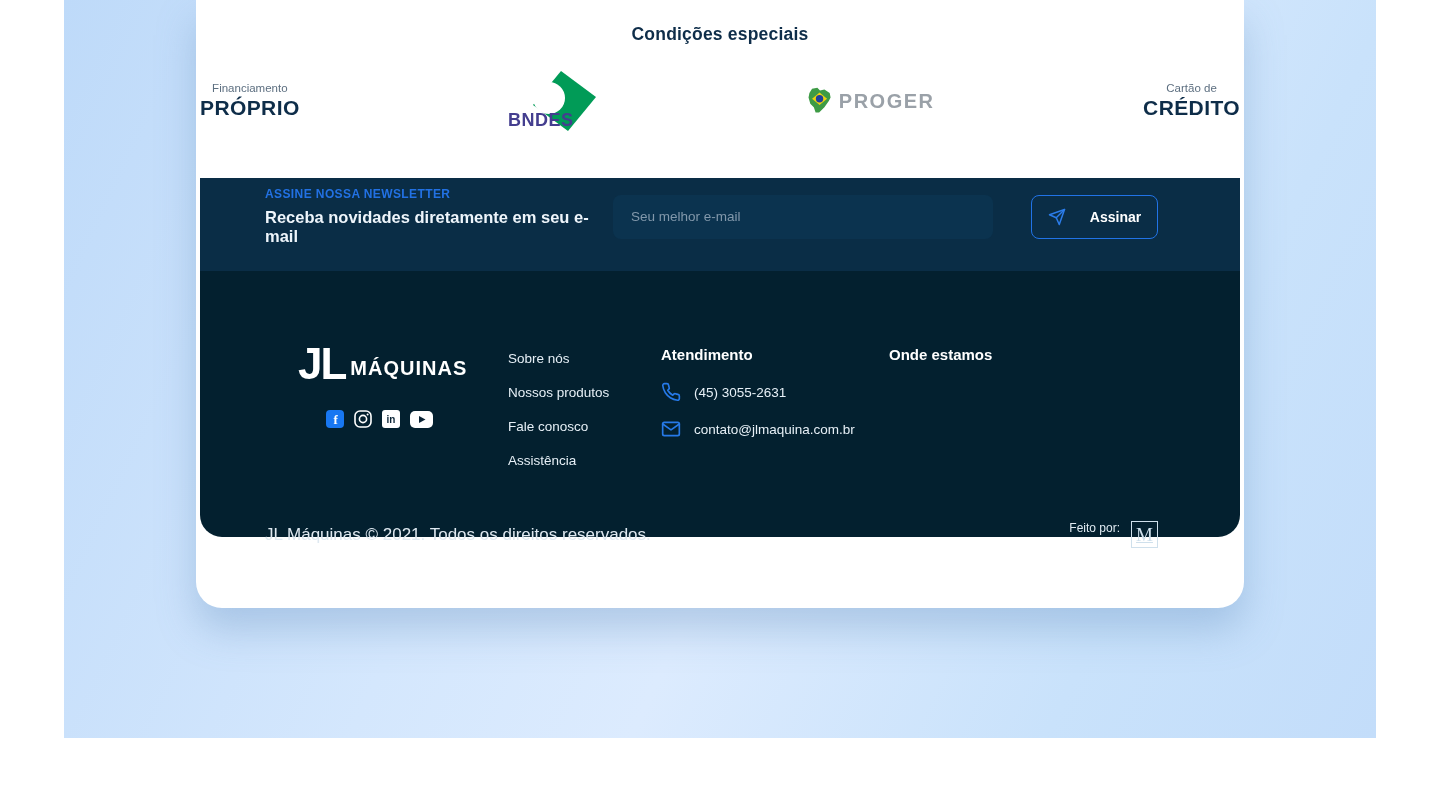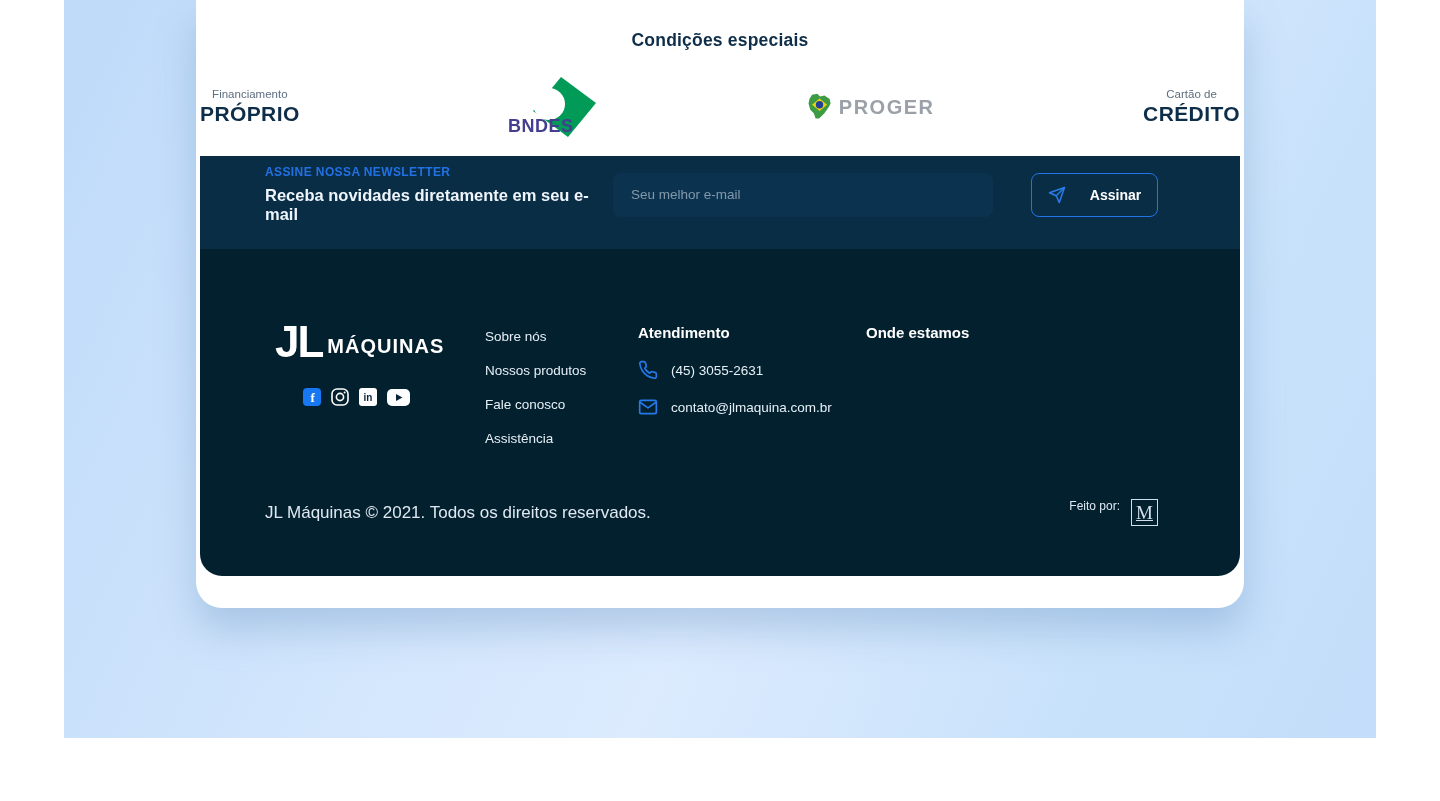--- a/index.html
+++ b/index.html
@@ -8,21 +8,21 @@
   .stage { position:relative; width:1440px; height:801px; background:#ffffff; }
 
   .backdrop { position:absolute; left:64px; top:0; width:1312px; height:738px;
     background:linear-gradient(115deg,#bedaf9 0%,#d4e7fd 38%,#dcebfe 55%,#c9e2fb 80%,#c3ddfa 100%); }
 
   .card { position:absolute; left:132px; top:0; width:1048px; height:608px;
     background:#ffffff; border-radius:0 0 26px 26px; padding:0 4px 4px 4px;
     box-shadow:0 22px 38px rgba(96,140,190,.35); }
 
   
-  .conditions { height:156px; background:#fff; text-align:center; padding-top:30px; }
+  .conditions { height:178px; background:#fff; text-align:center; padding-top:24px; }
   .conditions h2 { font-size:17.5px; font-weight:700; color:#0e2d49; letter-spacing:.2px; }
   .logos-row { margin-top:26px; display:flex; justify-content:space-between; align-items:center; gap:68px; }
   .pay-item { display:flex; flex-direction:column; align-items:center; line-height:1.25; }
   .pay-item .small { font-size:11.5px; color:#5d6f80; }
   .pay-item .big { font-size:21px; font-weight:800; color:#0e2d49; letter-spacing:.4px; }
   .logo-bndes svg, .logo-proger { display:block; }
   .logo-proger { display:flex; align-items:center; gap:4px; }
   .proger-word { font-size:20px; font-weight:600; color:#9aa1a8; letter-spacing:1.5px; }
 
   
@@ -32,22 +32,22 @@
   .nl-title { font-size:16.5px; font-weight:700; color:#eef5fb; }
   .nl-form { display:flex; align-items:center; gap:2px; }
   .nl-input { width:380px; height:44px; background:#0b334f; border:none; border-radius:8px;
     padding:0 18px; font-size:13.5px; color:#cfdce8; font-family:inherit; outline:none; }
   .nl-input::placeholder { color:#8298ab; }
   .nl-button { width:127px; height:44px; background:transparent; border:1.5px solid #2173e6;
     border-radius:8px; display:flex; align-items:center; justify-content:center; gap:24px;
     color:#ffffff; font-size:14px; font-weight:700; font-family:inherit; cursor:pointer;margin-left:36px; }
 
   
-  .footer { height:327px; background:#03202f; border-radius:0 0 22px 22px; position:relative;
-    padding:75px 0 0 65px; color:#e6eff6; }
+  .footer { height:266px; background:#03202f; border-radius:0 0 22px 22px; position:relative;
+    padding:75px 0 0 88px; color:#e6eff6; }
   .cols { display:flex; }
   .brand-col { width:210px; margin-left:10px; }
   .brand-lockup { display:flex; align-items:flex-end; color:#fff; }
   .brand-jl { font-size:44px; font-weight:800; line-height:.8; letter-spacing:-2px; }
   .brand-name { font-size:20px; font-weight:700; letter-spacing:1px; margin-left:5px; margin-bottom:1px; }
   .social-row { display:flex; align-items:center; gap:10px; margin-top:29px; margin-left:28px; }
   .social-row a { display:block; line-height:0; }
   .links-col { width:153px; list-style:none; padding-top:3px; }
   .links-col li { margin-bottom:16px; }
   .links-col a { color:#e6eff6; font-size:13.5px; text-decoration:none; }

